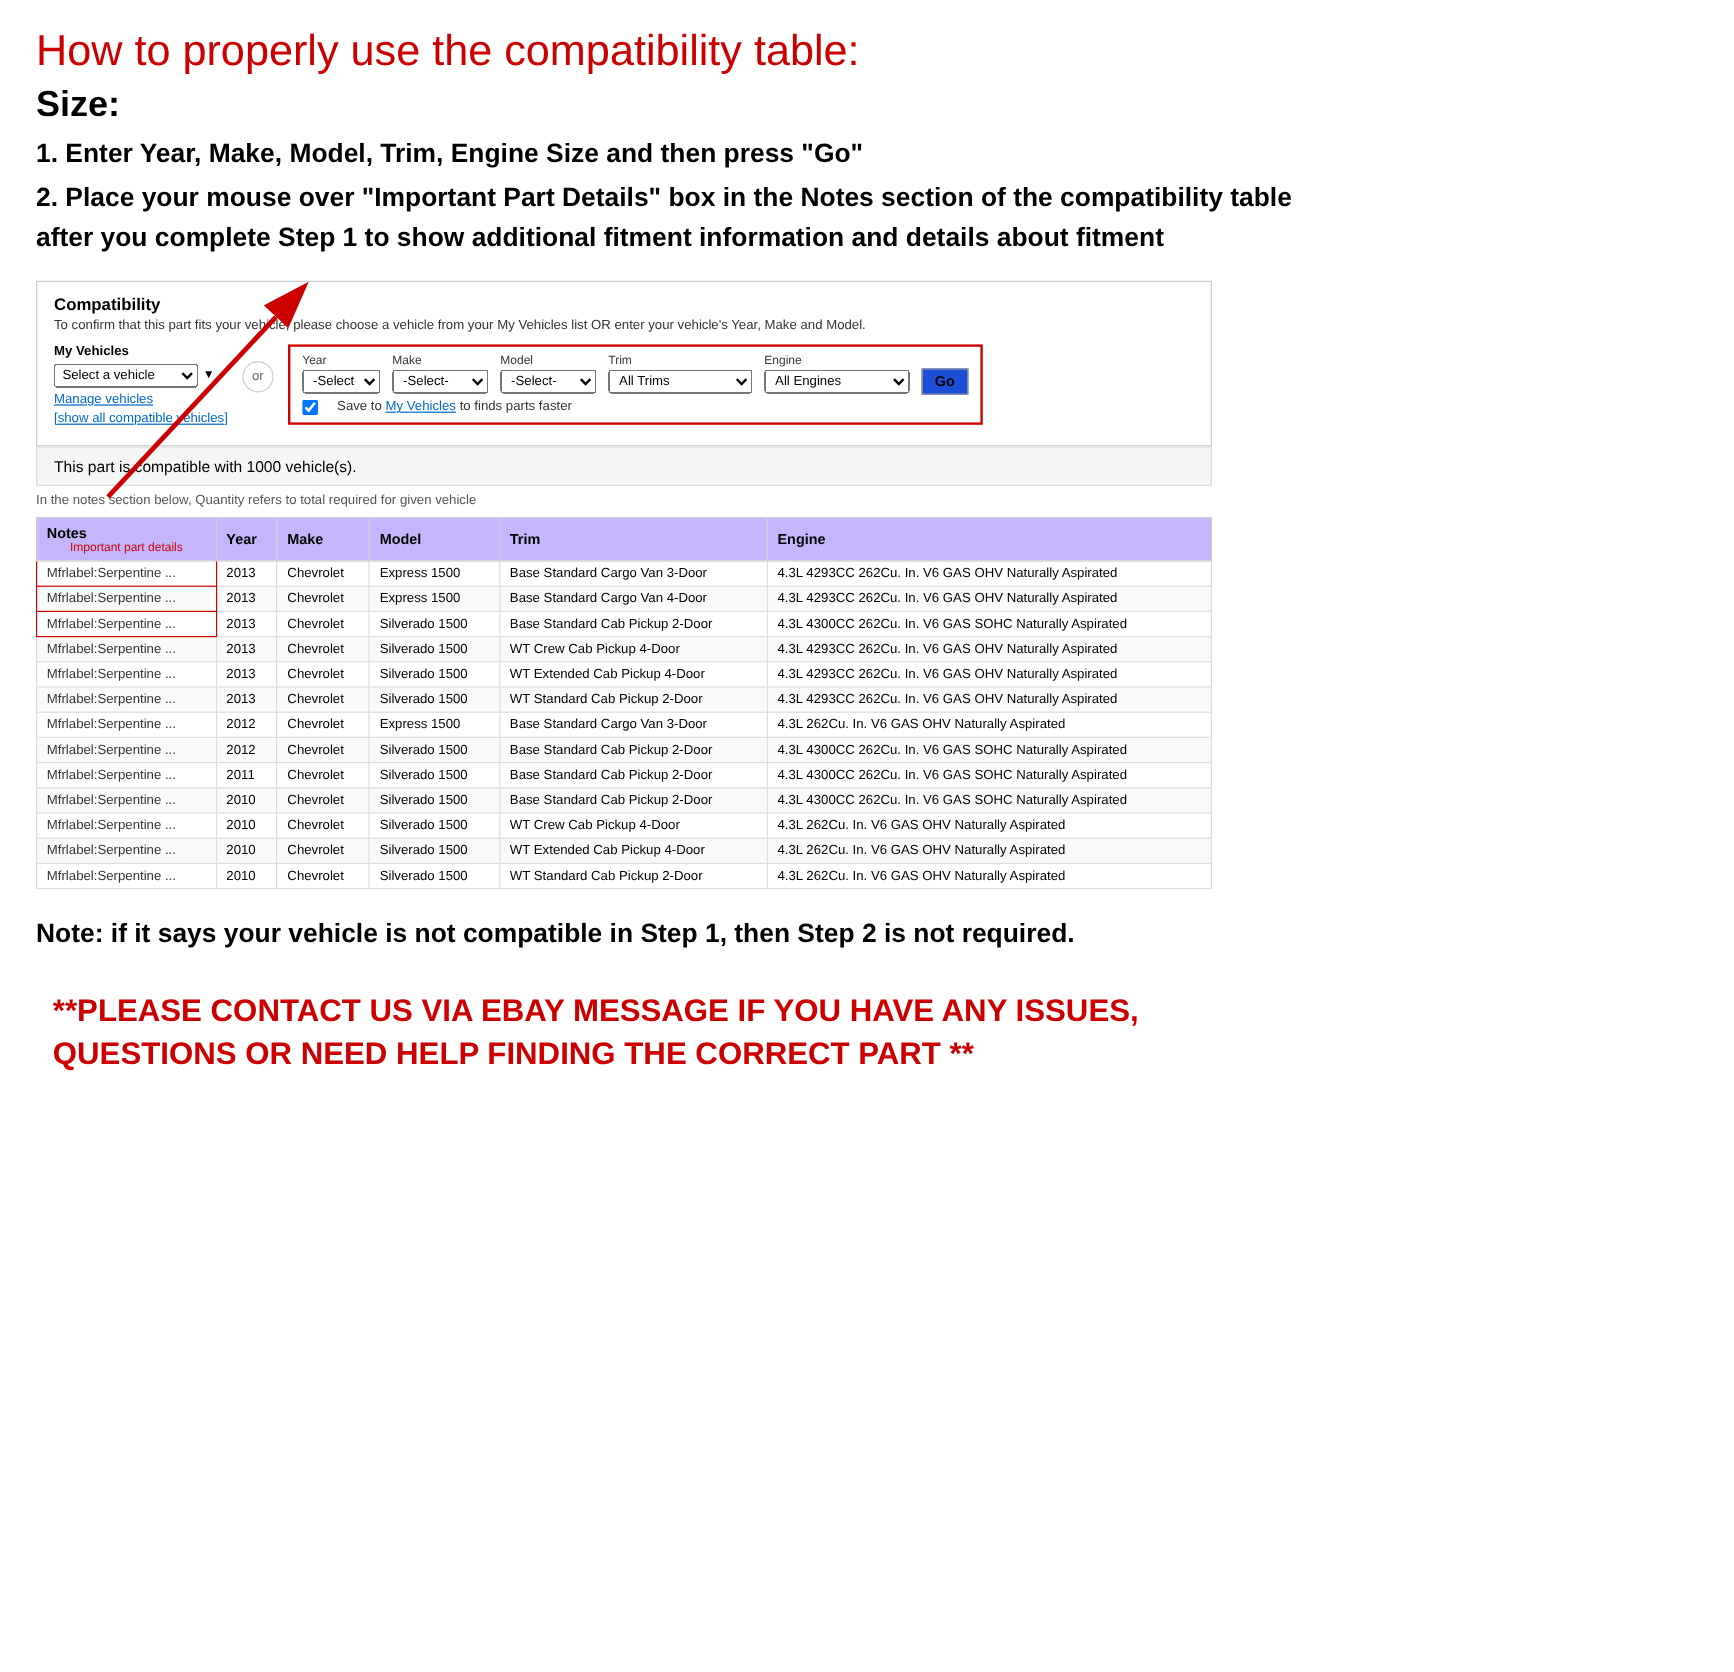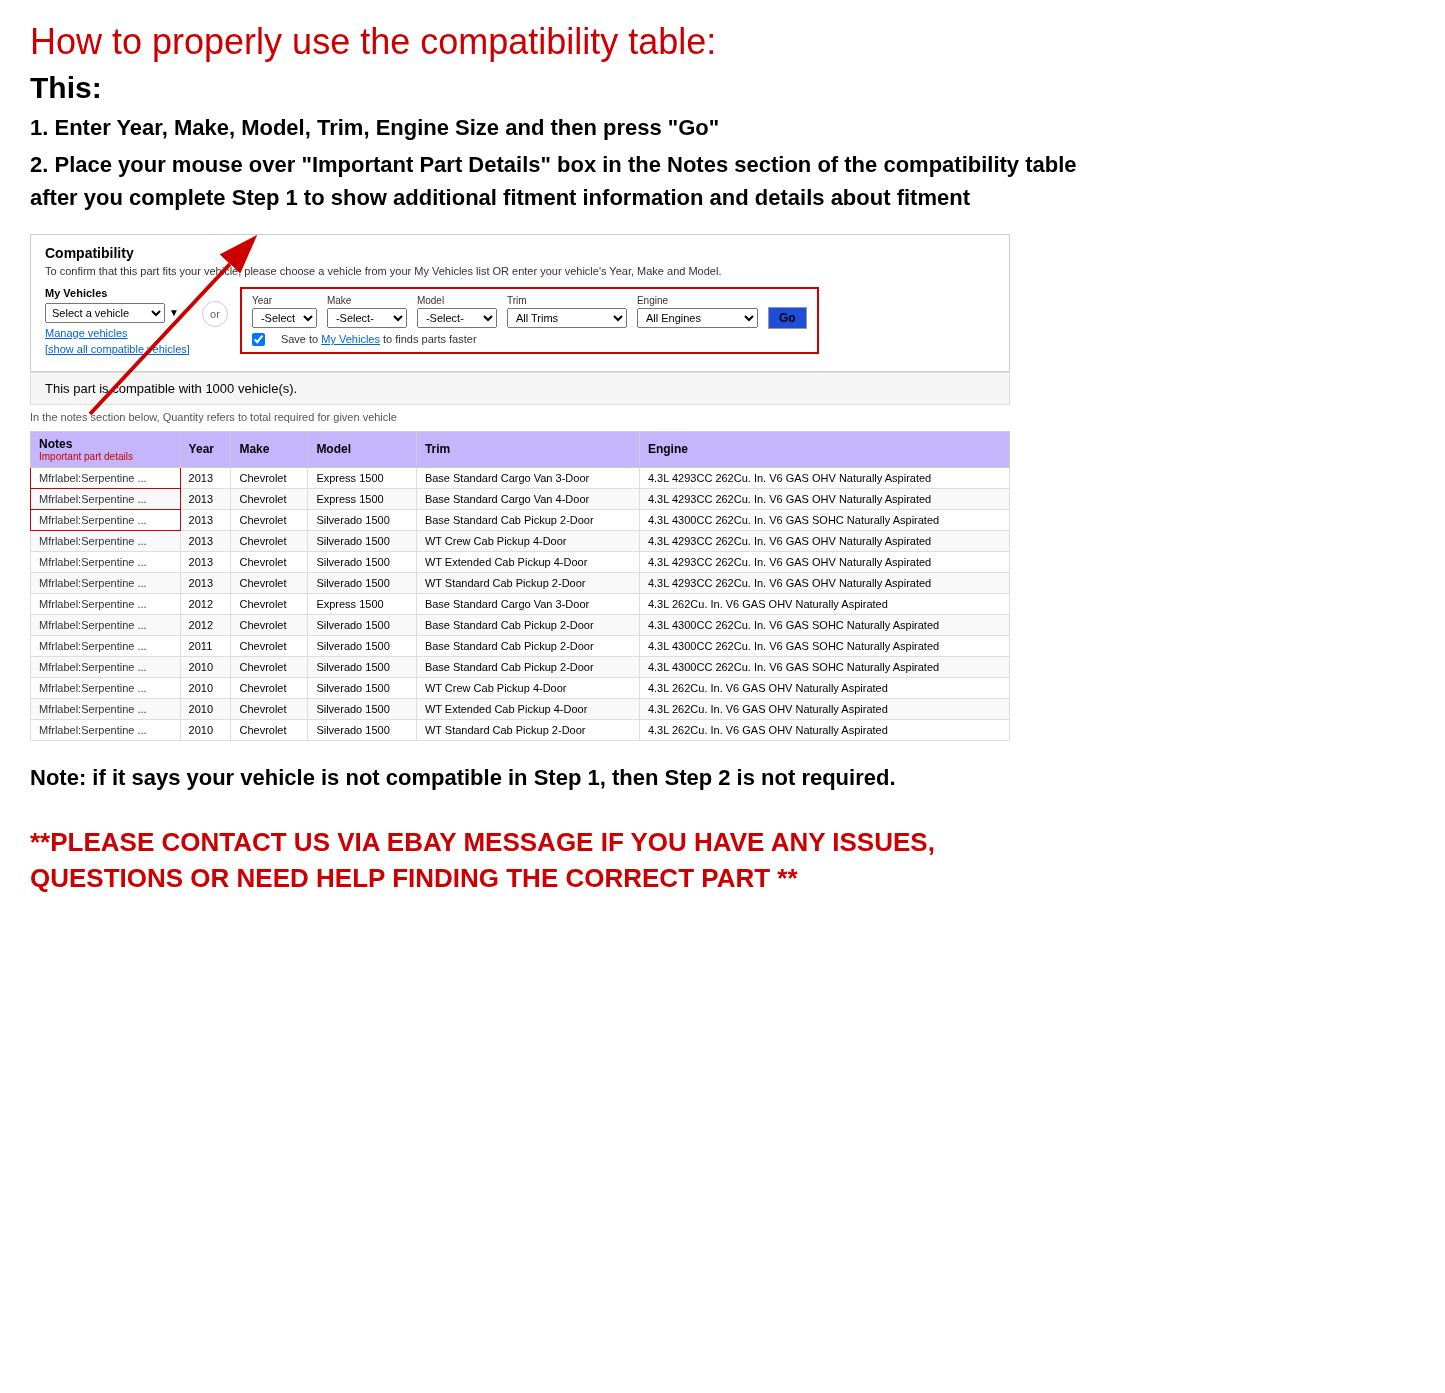--- a/index.html
+++ b/index.html
@@ -199,20 +199,21 @@
       font-size: 12px;
     }
     .compat-table th.notes-th {
       min-width: 120px;
     }
     .notes-th-sub {
       color: #cc0000;
       font-size: 10px;
       font-weight: normal;
       display: block;
+      text-align: center;
     }
     .compat-table td {
       border: 1px solid #ddd;
       padding: 4px 8px;
       font-size: 11px;
       vertical-align: middle;
     }
     .compat-table tr:nth-child(even) td {
       background: #f9f9f9;
     }
@@ -238,27 +239,28 @@
       line-height: 1.5;
       max-width: 1100px;
     }
     
     .contact-block {
       font-size: 26px;
       font-weight: bold;
       color: #cc0000;
       line-height: 1.4;
       max-width: 1000px;
+      margin-left: 14px;
     }
   </style>
 </head>
 <body>
 
 <h1 class="main-title">How to properly use the compatibility table:</h1>
-<h2 class="steps-heading">This:</h2>
+<h2 class="steps-heading">Size:</h2>
 <p class="step-line">1. Enter Year, Make, Model, Trim, Engine Size and then press "Go"</p>
 <p class="step2-block">2. Place your mouse over "Important Part Details" box in the Notes section of the compatibility table after you complete Step 1 to show additional fitment information and details about fitment</p>
 
 <div class="compat-wrapper">
 
   <svg class="arrow-overlay" width="300" height="200" viewBox="0 0 300 200">
     <defs>
       <marker id="arrowhead" markerWidth="10" markerHeight="7" refX="0" refY="3.5" orient="auto">
         <polygon points="0 0, 10 3.5, 0 7" fill="#cc0000"></polygon>
       </marker>

